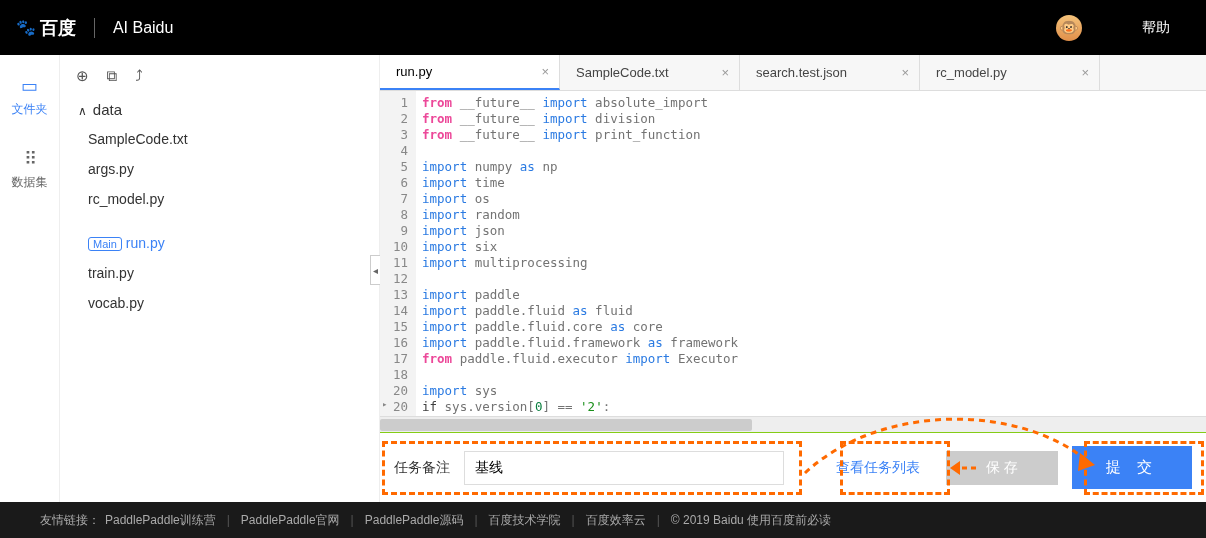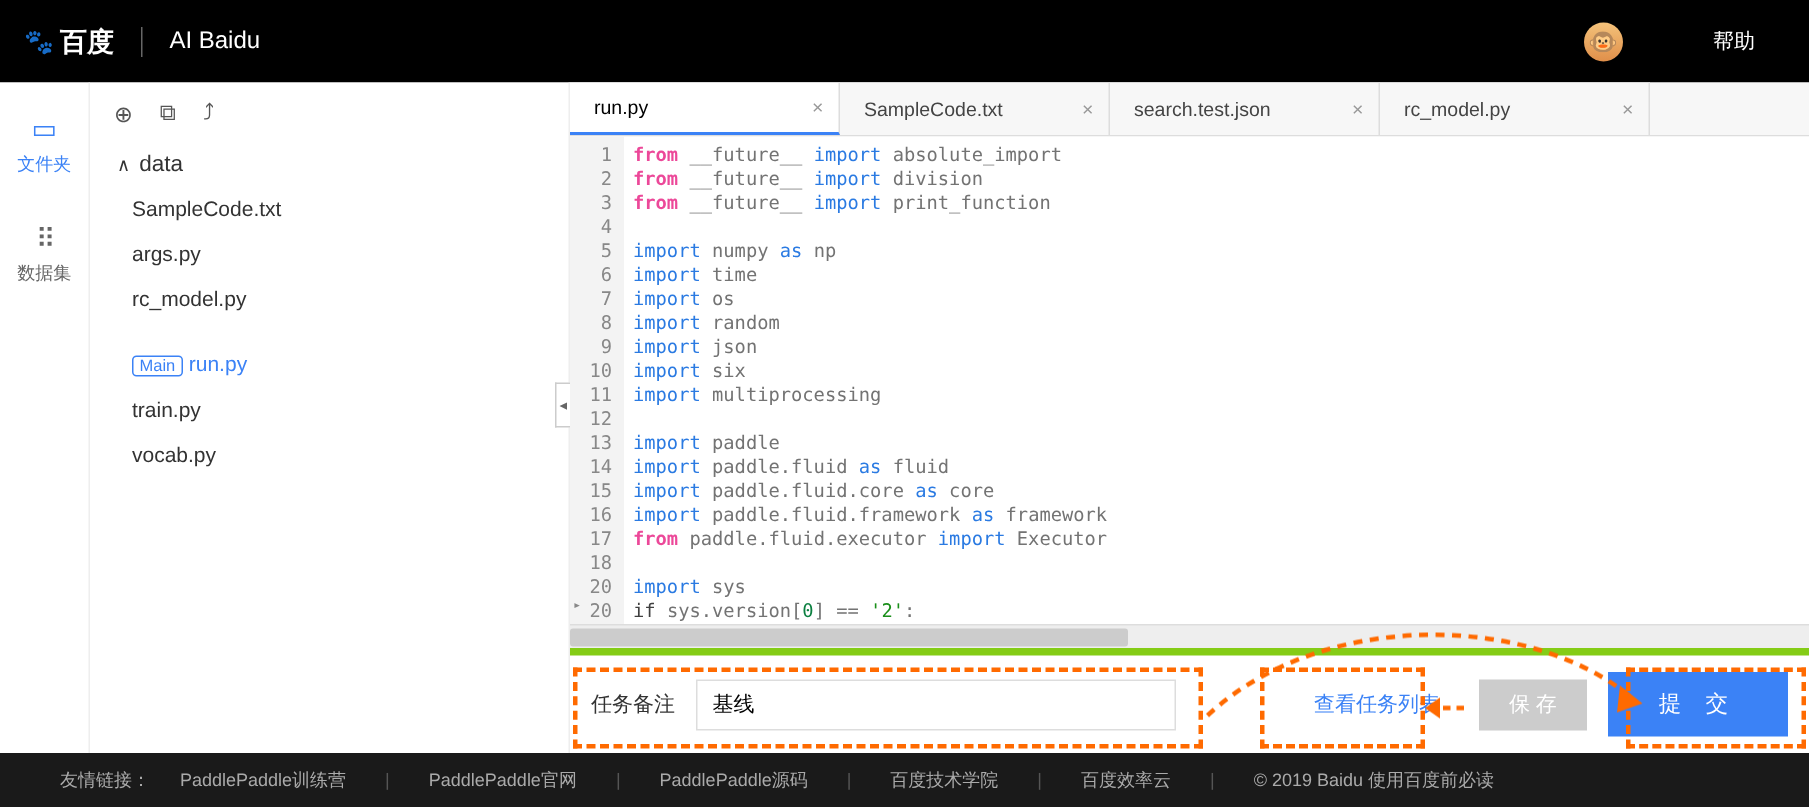--- a/index.html
+++ b/index.html
@@ -40,29 +40,29 @@
   .codetext { padding: 4px 6px; line-height: 1.28; white-space: pre; color:#333; flex:1; overflow:auto;}
   .kw-from { color: #ec4899; font-weight: bold; }
   .kw-import { color: #2a7ae2; }
   .kw-as { color: #2a7ae2; }
   .kw-if { color: #404040; }
   .mod { color: #737373; }
   .str { color: #1a8f1a; }
   .num { color: #0a7f3f; }
   .hscroll { height:16px; background:#eee; border-top:1px solid #ddd; position:relative;}
   .hscroll .thumb { position:absolute; left:0; top:2px; height:12px; width:45%; background:#ccc; border-radius:2px;}
-  .bottombar { height: 70px; background: #fff; display: flex; align-items: center; padding: 0 14px; gap: 14px; border-top:5px solid #84cc16;}
+  .bottombar { height: 70px; background: #fff; display: flex; align-items: center; padding: 0 14px; gap: 14px; border-top:1px solid #84cc16;}
   .task-label { font-size: 14px; color: #333; }
   .task-input { width: 320px; height: 34px; border: 1px solid #ddd; padding: 0 10px; font-size: 14px; }
   .link-tasks { color: #3b82f6; font-size: 14px; margin-left: auto; margin-right:12px; cursor:pointer;}
-  .btn-save { background: #ccc; color: #fff; border: none; padding: 8px 20px; font-size: 14px; cursor:pointer;}
+  .btn-save { background: #ccc; color: #fff; border: none; padding: 8px 40px; font-size: 14px; cursor:pointer;}
   .btn-submit { background: #3b82f6; color: #fff; border: none; padding: 12px 34px; font-size: 15px; letter-spacing:6px; cursor:pointer;}
   .dash-box { border: 3px dashed #ff6a00; position: absolute; pointer-events: none; }
   .dash-arrow { position:absolute; pointer-events:none; }
-  .footer { background: #1a1a1a; color: #aaa; height: 36px; display: flex; align-items: center; padding: 0 40px; font-size: 12px; gap: 20px; }
+  .footer { background: #1a1a1a; color: #aaa; height: 36px; display: flex; align-items: center; padding: 0 40px; font-size: 12px; gap: 5px; }
   .footer a { color: #aaa; text-decoration: none; }
   .footer .sep { color: #555; margin: 0 6px; }
 </style>
 </head>
 <body>
 
 <div class="header">
   <div class="logo">
     <span class="baidu-logo">
         <span class="paw">🐾</span>

